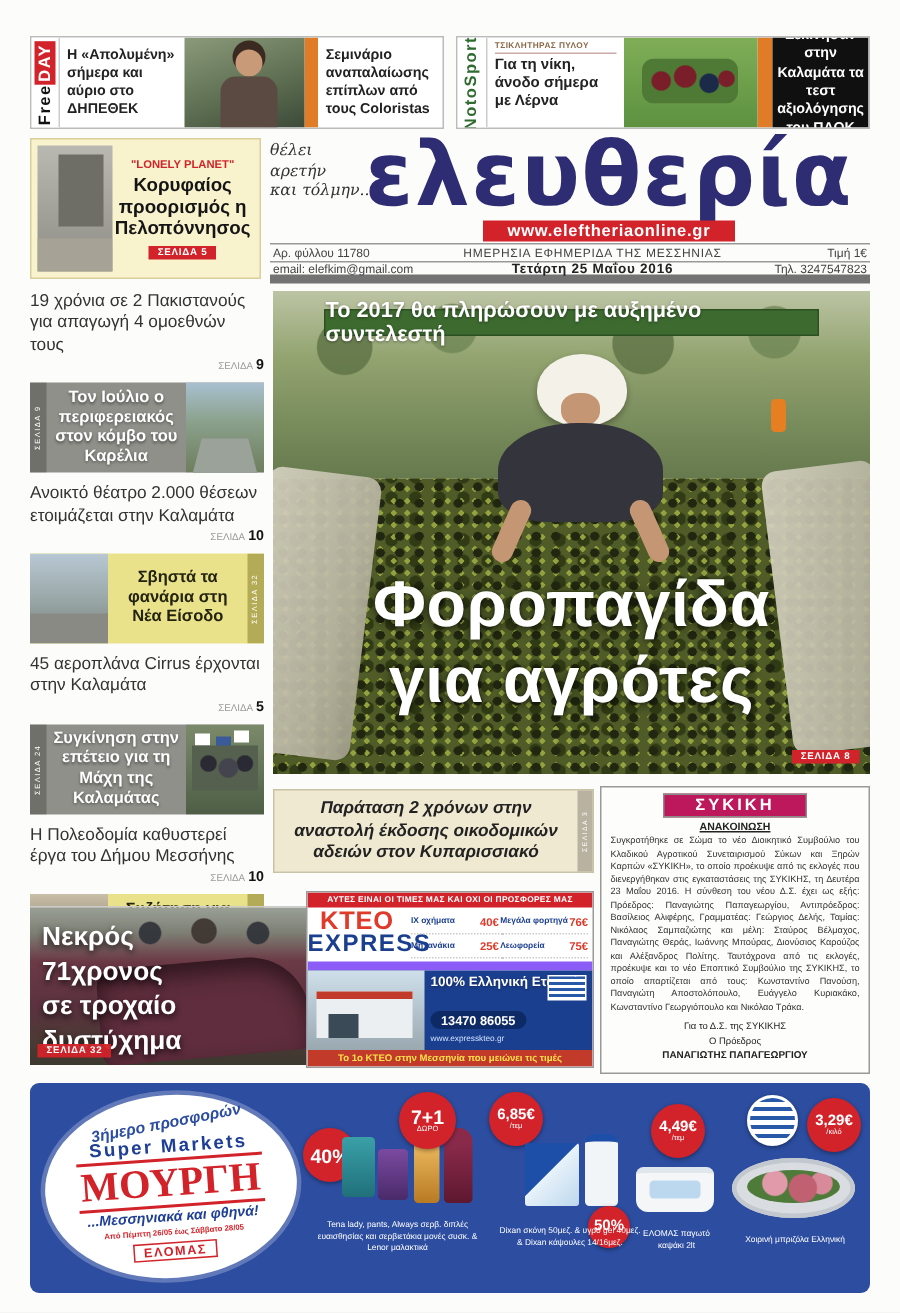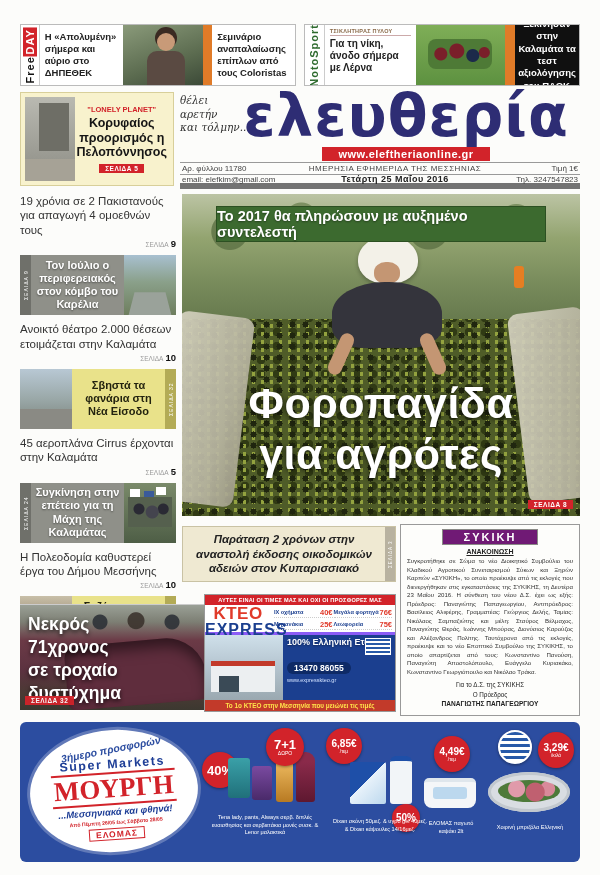--- a/index.html
+++ b/index.html
@@ -98,39 +98,39 @@
   .sack.l{left:-14px;top:120px;transform:rotate(7deg)}
   .sack.r{right:-14px;top:116px;transform:rotate(-7deg)}
   .mp-worker{position:absolute;right:56px;top:72px;width:10px;height:22px;background:#e67e22;border-radius:3px}
   .mp-woman{position:absolute;left:150px;top:42px;width:110px;height:130px}
   .w-scarf{position:absolute;left:26px;top:0;width:60px;height:48px;background:#f3f1e8;border-radius:50% 50% 46% 46%;box-shadow:0 2px 4px rgba(0,0,0,.3)}
   .w-face{position:absolute;left:42px;top:26px;width:26px;height:22px;background:#c49673;border-radius:45%}
   .w-body{position:absolute;left:0;top:46px;width:110px;height:66px;background:#34343c;border-radius:48% 48% 30% 30%}
   .w-arm{position:absolute;width:14px;height:44px;background:#c49673;border-radius:7px}
   .w-arm.al{left:2px;top:96px;transform:rotate(24deg)}
   .w-arm.ar{right:2px;top:96px;transform:rotate(-24deg)}
-  .kickerbar{position:absolute;left:34px;right:34px;top:12px;height:36px;background:#3c6a2f;border:1px solid #2c5022;color:#fff;font-weight:bold;font-size:14.5px;display:flex;align-items:center;justify-content:center;text-shadow:0 1px 2px rgba(0,0,0,.4)}
+  .kickerbar{position:absolute;left:34px;right:34px;top:12px;height:18px;background:#3c6a2f;border:1px solid #2c5022;color:#fff;font-weight:bold;font-size:14.5px;display:flex;align-items:center;justify-content:center;text-shadow:0 1px 2px rgba(0,0,0,.4)}
   .headline{position:absolute;left:0;top:184px;width:100%;text-align:center;color:#fff;font-size:43px;font-weight:bold;line-height:1.18;letter-spacing:.5px;text-shadow:0 2px 7px rgba(0,0,0,.6),0 0 2px rgba(0,0,0,.5)}
   .mainphoto .pbadge{position:absolute;right:7px;bottom:7px}
 
   .subbox{position:absolute;left:0;top:332px;width:214px;height:56px;background:#efe9d2;border:1px solid #c9c2a4;display:flex}
   .subbox .sb-text{flex:1;display:flex;align-items:center;justify-content:center;text-align:center;font-style:italic;font-weight:bold;font-size:11.5px;color:#222;padding:3px 6px;line-height:1.3}
   .subbox .vtag2{writing-mode:vertical-rl;transform:rotate(180deg);width:10px;background:#b8b2a0;color:#fff;font-size:4.5px;display:flex;align-items:center;justify-content:center;letter-spacing:1px}
 
   .sykiki{position:absolute;left:218px;top:330px;width:180px;height:192px;border:1px solid #999;background:#fdfdfb;padding:4px 6px;overflow:hidden}
-  .sy-head{width:96px;margin:0 auto;background:#701a75;color:#fff;text-align:center;font-weight:bold;font-size:11px;letter-spacing:2px;padding:1px 0;border:1px solid #8a8a86}
+  .sy-head{width:96px;margin:0 auto;background:#be185d;color:#fff;text-align:center;font-weight:bold;font-size:11px;letter-spacing:2px;padding:1px 0;border:1px solid #8a8a86}
   .sy-sub{text-align:center;font-weight:bold;font-size:7px;text-decoration:underline;margin:3px 0 2px 0;color:#222}
   .sy-body{font-size:6.1px;color:#333;text-align:justify;line-height:1.4}
   .sy-sign{text-align:center;font-size:6.3px;color:#222;margin-top:4px;line-height:1.45}
   .sy-sign b{font-size:6.6px}
 
   
   .kteo{position:absolute;left:22px;top:400px;width:192px;height:118px;border:1px solid #999;background:#fff;display:flex;flex-direction:column;overflow:hidden}
   .k-top{background:#d2232a;color:#fff;font-weight:bold;font-size:5.6px;text-align:center;padding:2px 0;letter-spacing:.2px}
-  .k-mid1{display:flex;height:30px;border-bottom:3px solid #8b5cf6}
+  .k-mid1{display:flex;height:42px;border-bottom:6px solid #8b5cf6}
   .k-logo{width:66px;text-align:center;padding-top:1px}
   .k-logo .k1{color:#e03a2a;font-weight:bold;font-size:17px;line-height:.9;letter-spacing:.5px}
   .k-logo .k2{color:#1b3f8f;font-weight:bold;font-size:16px;letter-spacing:1px}
   .k-prices{flex:1;display:grid;grid-template-columns:1fr 1fr;padding:2px 3px;gap:1px}
   .k-p{display:flex;justify-content:space-between;align-items:center;border-bottom:1px dotted #ccc}
   .k-p .lab{color:#1b3f8f;font-weight:bold;font-size:5.6px}
   .k-p .val{color:#e03a2a;font-weight:bold;font-size:7.5px}
   .k-mid2{flex:1;display:flex;background:#1b3f8f;position:relative}
   .k-photo{width:78px;position:relative;background:linear-gradient(180deg,#cfe0ea 0%,#b9c9d4 40%,#9aa8b0 100%)}
   .k-photo::before{content:"";position:absolute;left:6px;bottom:8px;width:64px;height:26px;background:#eceff1;border-top:5px solid #c23a2a}

